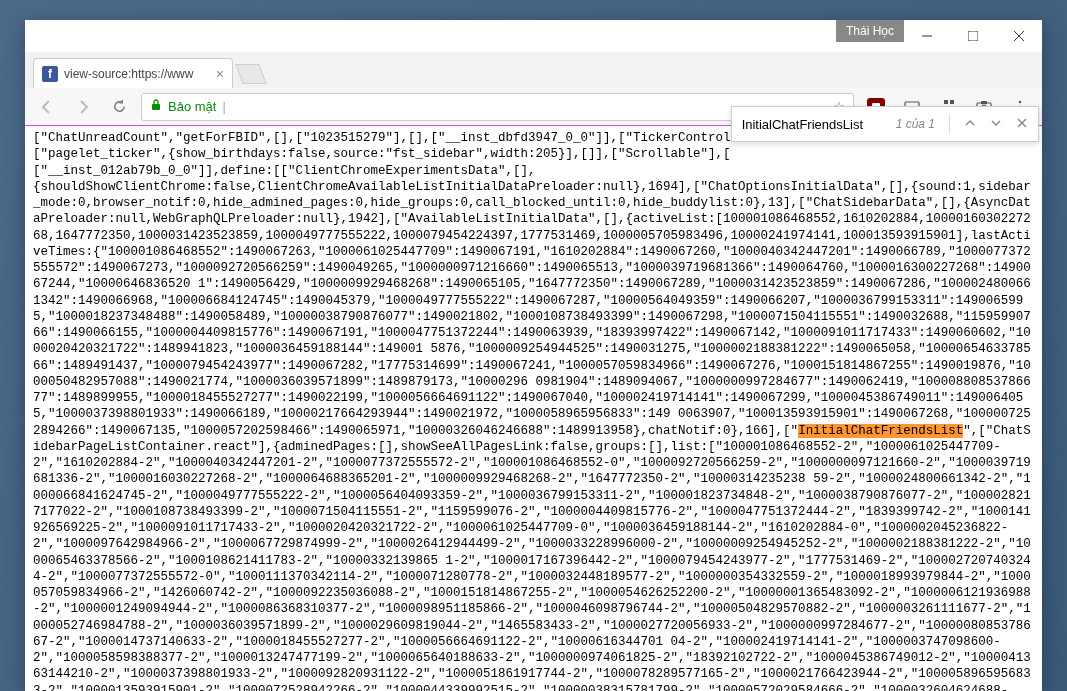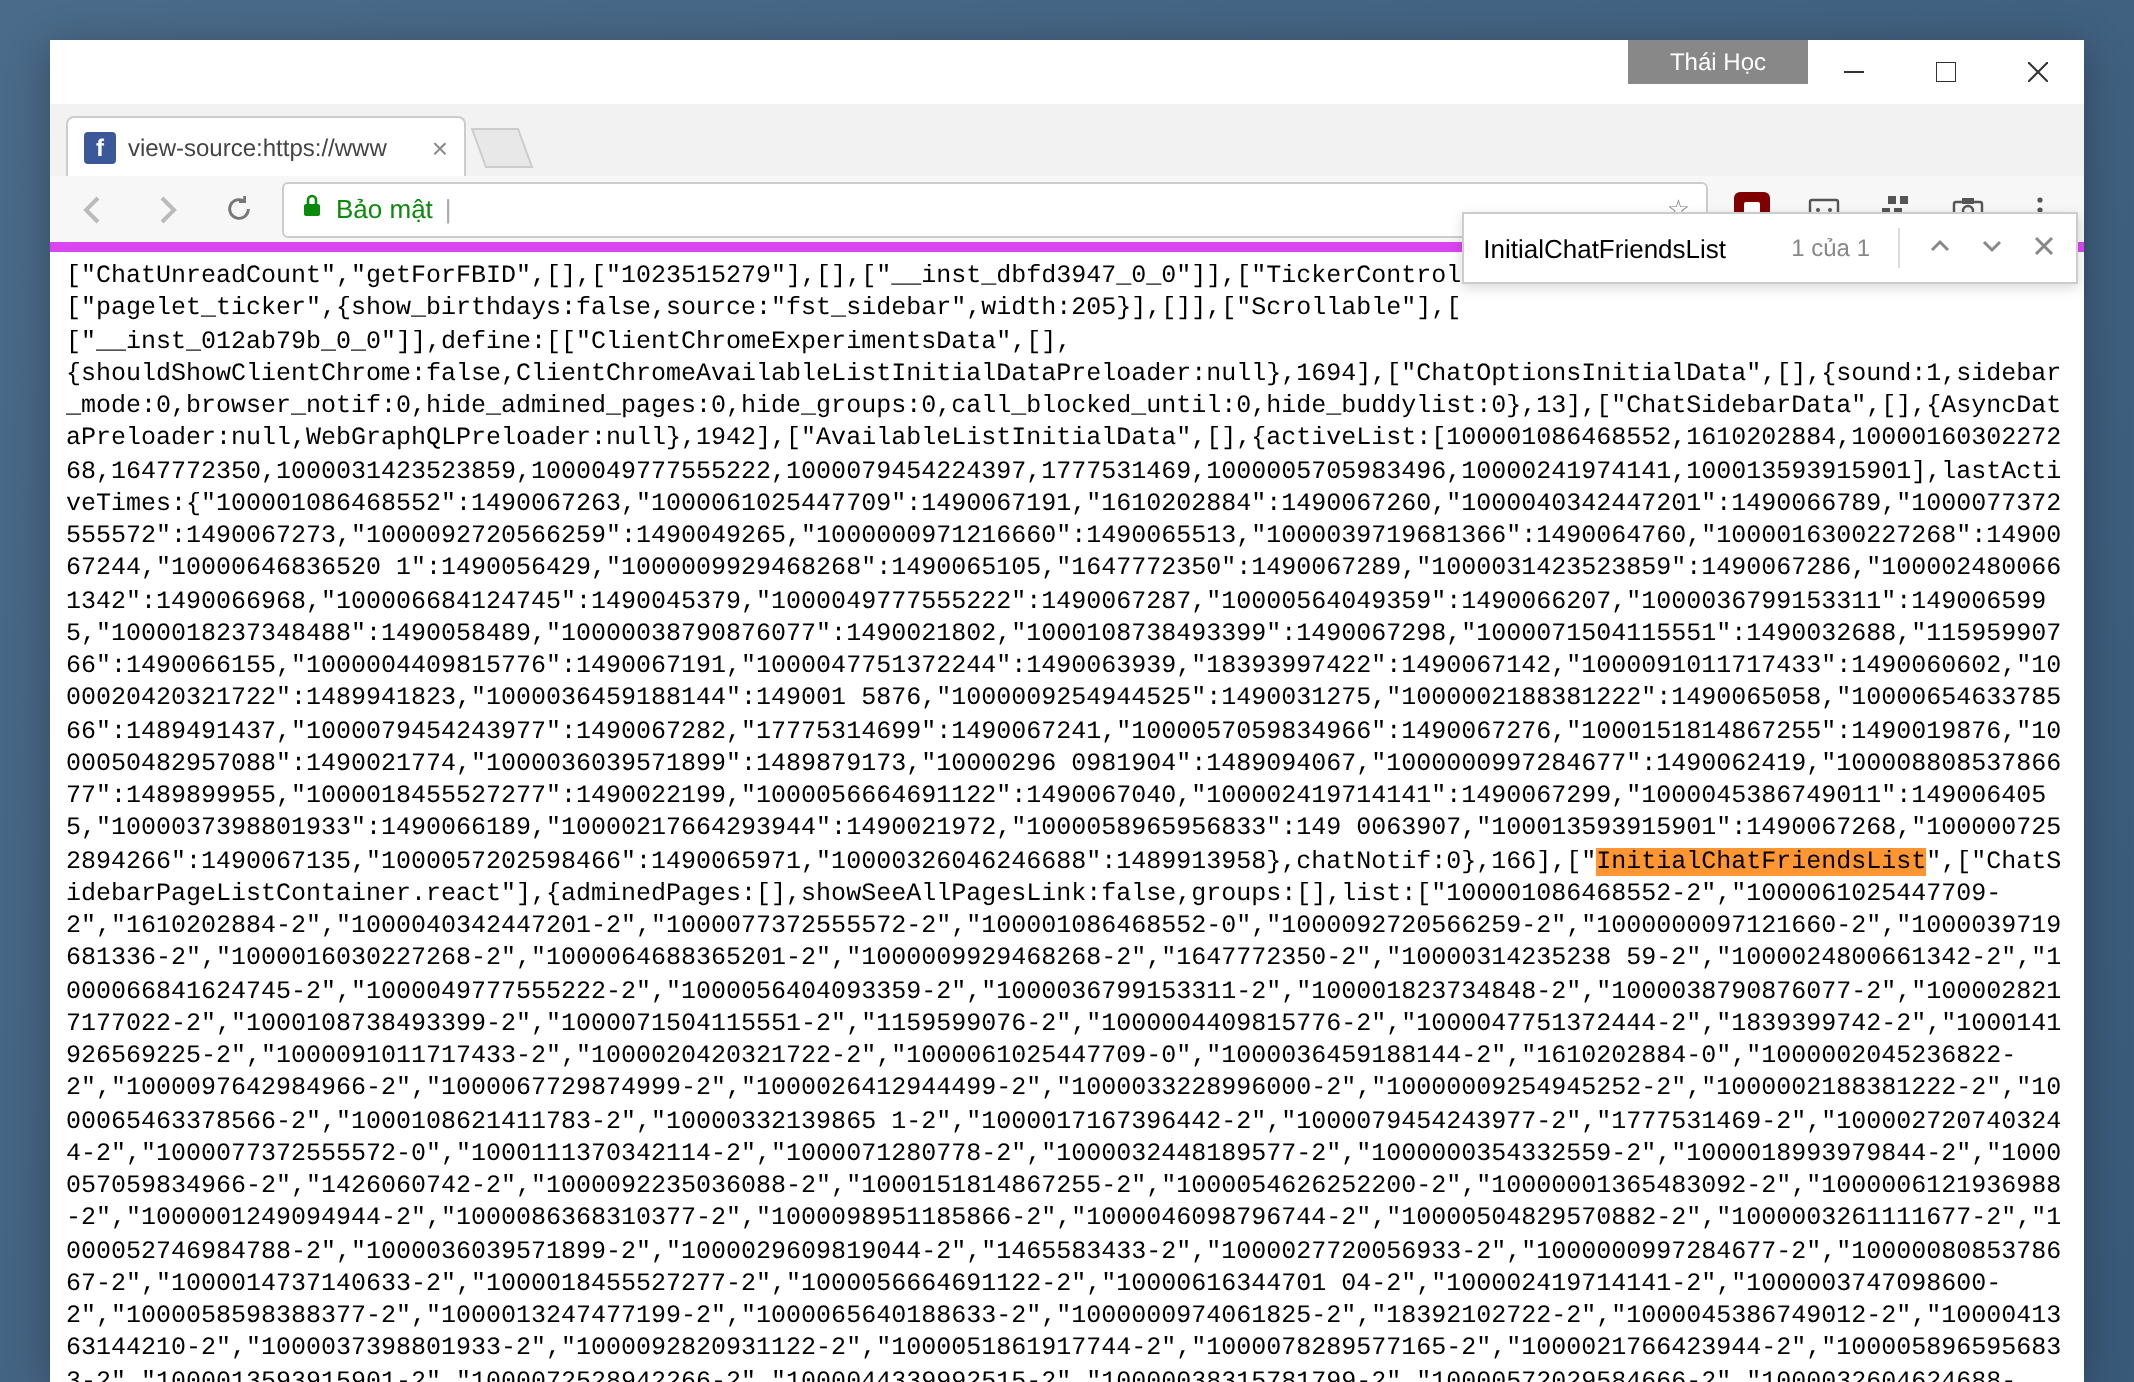--- a/index.html
+++ b/index.html
@@ -23,21 +23,21 @@
 .titlebar {
   height: 32px;
   background: #fff;
   display: flex;
   align-items: stretch;
   justify-content: flex-end;
 }
 .user-badge {
   background: #888;
   color: #fff;
-  padding: 2px 21px;
+  padding: 2px 10px;
   font-size: 12px;
   display: flex;
   align-items: center;
   height: 22px;
   align-self: flex-start;
 }
 .winbtn {
   width: 46px;
   display: flex;
   align-items: center;
@@ -91,21 +91,21 @@
   height: 20px;
   background: #e8e8e8;
   margin-left: 6px;
   margin-bottom: 4px;
   transform: skewX(20deg);
   border: 1px solid #ccc;
 }
 .addrbar {
   height: 38px;
   background: #f7f7f7;
-  border-bottom: 5px solid #d946ef;
+  border-bottom: 1px solid #d946ef;
   display: flex;
   align-items: center;
   padding: 0 8px;
   gap: 8px;
 }
 .navbtn {
   width: 28px;
   height: 28px;
   display: flex;
   align-items: center;
@@ -171,21 +171,21 @@
   gap: 14px;
   z-index: 10;
   font-size: 13px;
 }
 .findinput {
   border: none;
   outline: none;
   font-size: 13px;
   width: 140px;
 }
-.findcount { color: #888; font-size: 12px; }
+.findcount { color: #888; font-size: 12px; font-style: italic; }
 .findsep { width: 1px; height: 20px; background: #ddd; }
 .findnav { color: #888; cursor: pointer; }
 .content {
   flex: 1;
   overflow: auto;
   padding: 4px 8px;
   font-family: Consolas, "Courier New", monospace;
   font-size: 12.5px;
   line-height: 1.3;
   color: #000;

